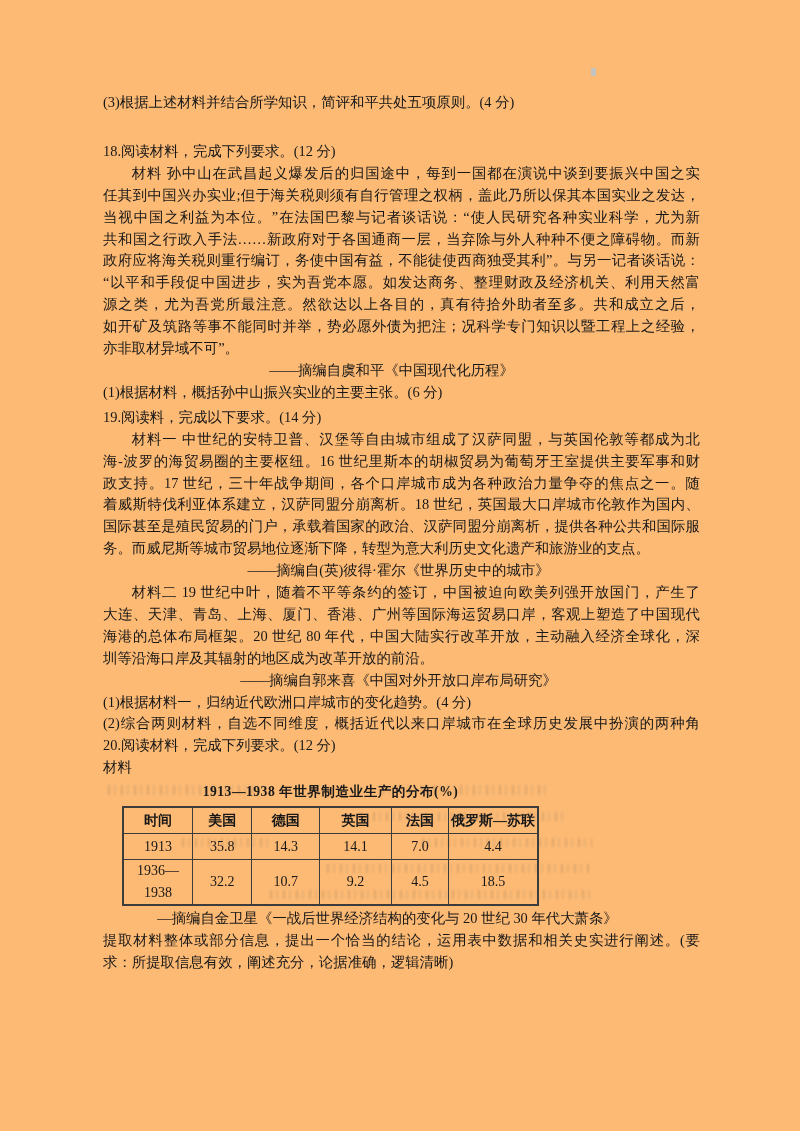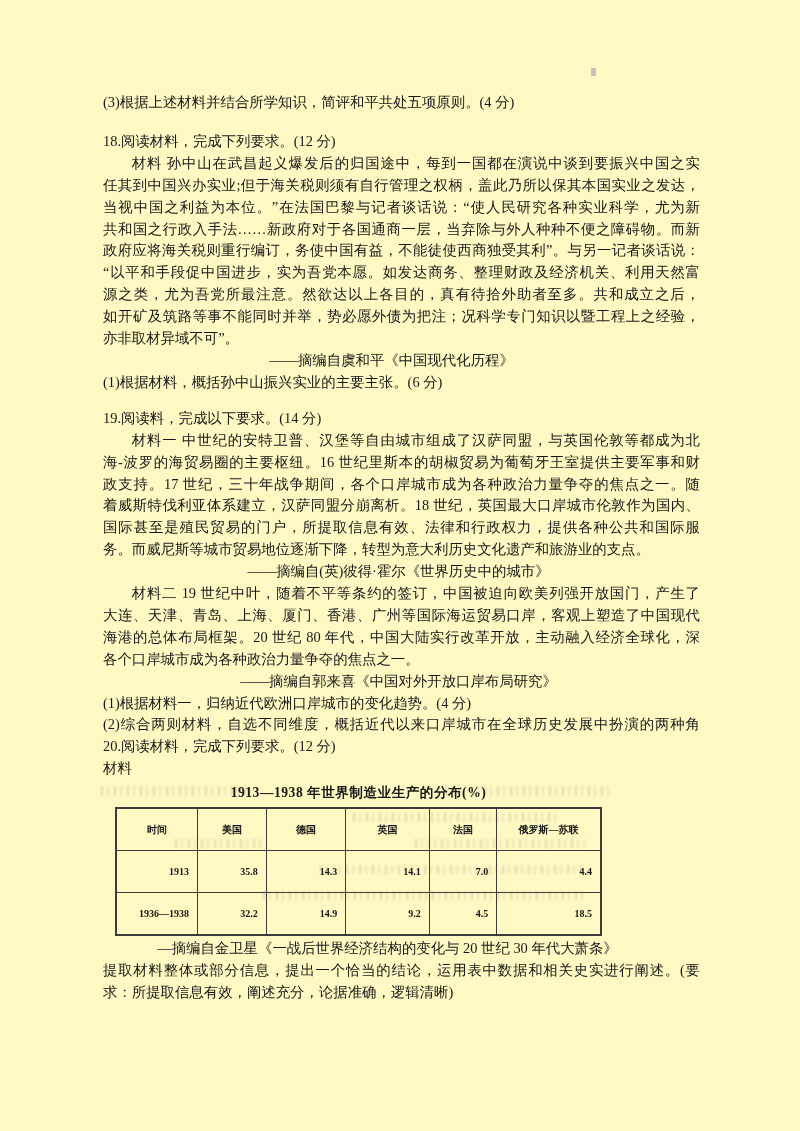--- a/index.html
+++ b/index.html
@@ -1,42 +1,42 @@
 <!DOCTYPE html>
 <html><head>
 <meta charset="utf-8">
 <style>
   html,body { margin:0; padding:0; background:#ffffff; }
   .page {
-    position:relative; width:800px; height:1131px; background:#fef9c3;
+    position:relative; width:800px; height:1131px; background:#fdba74;
     font-family:"Liberation Serif","DejaVu Serif",serif;
     color:#171717; overflow:hidden;
   }
   .content { position:absolute; left:103px; top:92px; width:597px;
     font-size:14.4px; line-height:21.9px; }
   .line { text-align:justify; text-align-last:justify; }
   .line.short { text-align-last:left; }
   .para.indent .line:first-child { text-indent:2em; }
   .single { text-align:left; }
   .cite { text-align:center; }
   .pr6  { padding-right:6px; }
   .pr20 { padding-right:20px; }
   .pr28 { padding-right:28px; }
-  .mt-lg { margin-top:17px; }
-  .mt-sm { margin-top:14px; }
+  .mt-lg { margin-top:27px; }
+  .mt-sm { margin-top:3px; }
 
-  .table-wrap { position:relative; width:487px; margin:3px 0 2px 12px; }
+  .table-wrap { position:relative; width:417px; margin:3px 0 2px 19px; }
   .tbl-title { text-align:center; font-weight:bold; font-size:13.6px;
     line-height:20px; margin-bottom:4px; letter-spacing:.5px; }
   table { border-collapse:collapse; width:100%; table-layout:fixed;
     border:2px solid #3c3c3c; }
   th, td { border:1px solid #3c3c3c; text-align:center; height:25px;
-    font-size:10px; padding:8px; }
+    font-size:14px; padding:0; }
   th { font-weight:bold; }
-  td { font-weight:700;text-align:right; }
+  td { font-weight:400; }
 
   
   .noise { position:absolute; pointer-events:none; opacity:.32; filter:blur(.8px);
     background:repeating-linear-gradient(90deg,
       rgba(70,70,70,.55) 0 2px, transparent 2px 6px,
       rgba(110,110,110,.45) 6px 8px, transparent 8px 13px); }
   .n1 { left:-14px; top:3px;  width:150px; height:10px; }
   .n2 { right:-8px; top:3px;  width:165px; height:10px; }
   .n3 { left:238px; top:30px; width:205px; height:9px; }
   .n4 { left:300px; top:56px; width:170px; height:9px; }
@@ -70,29 +70,29 @@
       </div>
     <div class="cite pr20">——摘编自虞和平《中国现代化历程》</div>
     <div class="single">(1)根据材料，概括孙中山振兴实业的主要主张。(6 分)</div>
 
     <div class="single mt-sm">19.阅读料，完成以下要求。(14 分)</div>
     <div class="para indent">
         <div class="line">材料一 中世纪的安特卫普、汉堡等自由城市组成了汉萨同盟，与英国伦敦等都成为北</div>
         <div class="line">海-波罗的海贸易圈的主要枢纽。16 世纪里斯本的胡椒贸易为葡萄牙王室提供主要军事和财</div>
         <div class="line">政支持。17 世纪，三十年战争期间，各个口岸城市成为各种政治力量争夺的焦点之一。随</div>
         <div class="line">着威斯特伐利亚体系建立，汉萨同盟分崩离析。18 世纪，英国最大口岸城市伦敦作为国内、</div>
-        <div class="line">国际甚至是殖民贸易的门户，所提取信息有效、法律和行政权力，提供各种公共和国际服</div>
+        <div class="line">国际甚至是殖民贸易的门户，承载着国家的政治、汉萨同盟分崩离析，提供各种公共和国际服</div>
         <div class="line short">务。而威尼斯等城市贸易地位逐渐下降，转型为意大利历史文化遗产和旅游业的支点。</div>
       </div>
     <div class="cite pr6">——摘编自(英)彼得·霍尔《世界历史中的城市》</div>
     <div class="para indent">
         <div class="line">材料二 19 世纪中叶，随着不平等条约的签订，中国被迫向欧美列强开放国门，产生了</div>
         <div class="line">大连、天津、青岛、上海、厦门、香港、广州等国际海运贸易口岸，客观上塑造了中国现代</div>
         <div class="line">海港的总体布局框架。20 世纪 80 年代，中国大陆实行改革开放，主动融入经济全球化，深</div>
-        <div class="line short">各个口岸城市成为各种政治力量争夺的焦点之一。</div>
+        <div class="line short">圳等沿海口岸及其辐射的地区成为改革开放的前沿。</div>
       </div>
     <div class="cite pr6">——摘编自郭来喜《中国对外开放口岸布局研究》</div>
     <div class="single">(1)根据材料一，归纳近代欧洲口岸城市的变化趋势。(4 分)</div>
     <div class="para">
         <div class="line">(2)综合两则材料，自选不同维度，概括近代以来口岸城市在全球历史发展中扮演的两种角</div>
       </div>
 
     <div class="single">20.阅读材料，完成下列要求。(12 分)</div>
     <div class="single">材料</div>
 
@@ -129,21 +129,21 @@
               <td>1913</td>
               <td>35.8</td>
               <td>14.3</td>
               <td>14.1</td>
               <td>7.0</td>
               <td>4.4</td>
             </tr>
             <tr>
               <td>1936—1938</td>
               <td>32.2</td>
-              <td>14.9</td>
+              <td>10.7</td>
               <td>9.2</td>
               <td>4.5</td>
               <td>18.5</td>
             </tr>
           </tbody>
         </table>
     </div>
 
     <div class="cite pr28">—摘编自金卫星《一战后世界经济结构的变化与 20 世纪 30 年代大萧条》</div>
     <div class="para">

